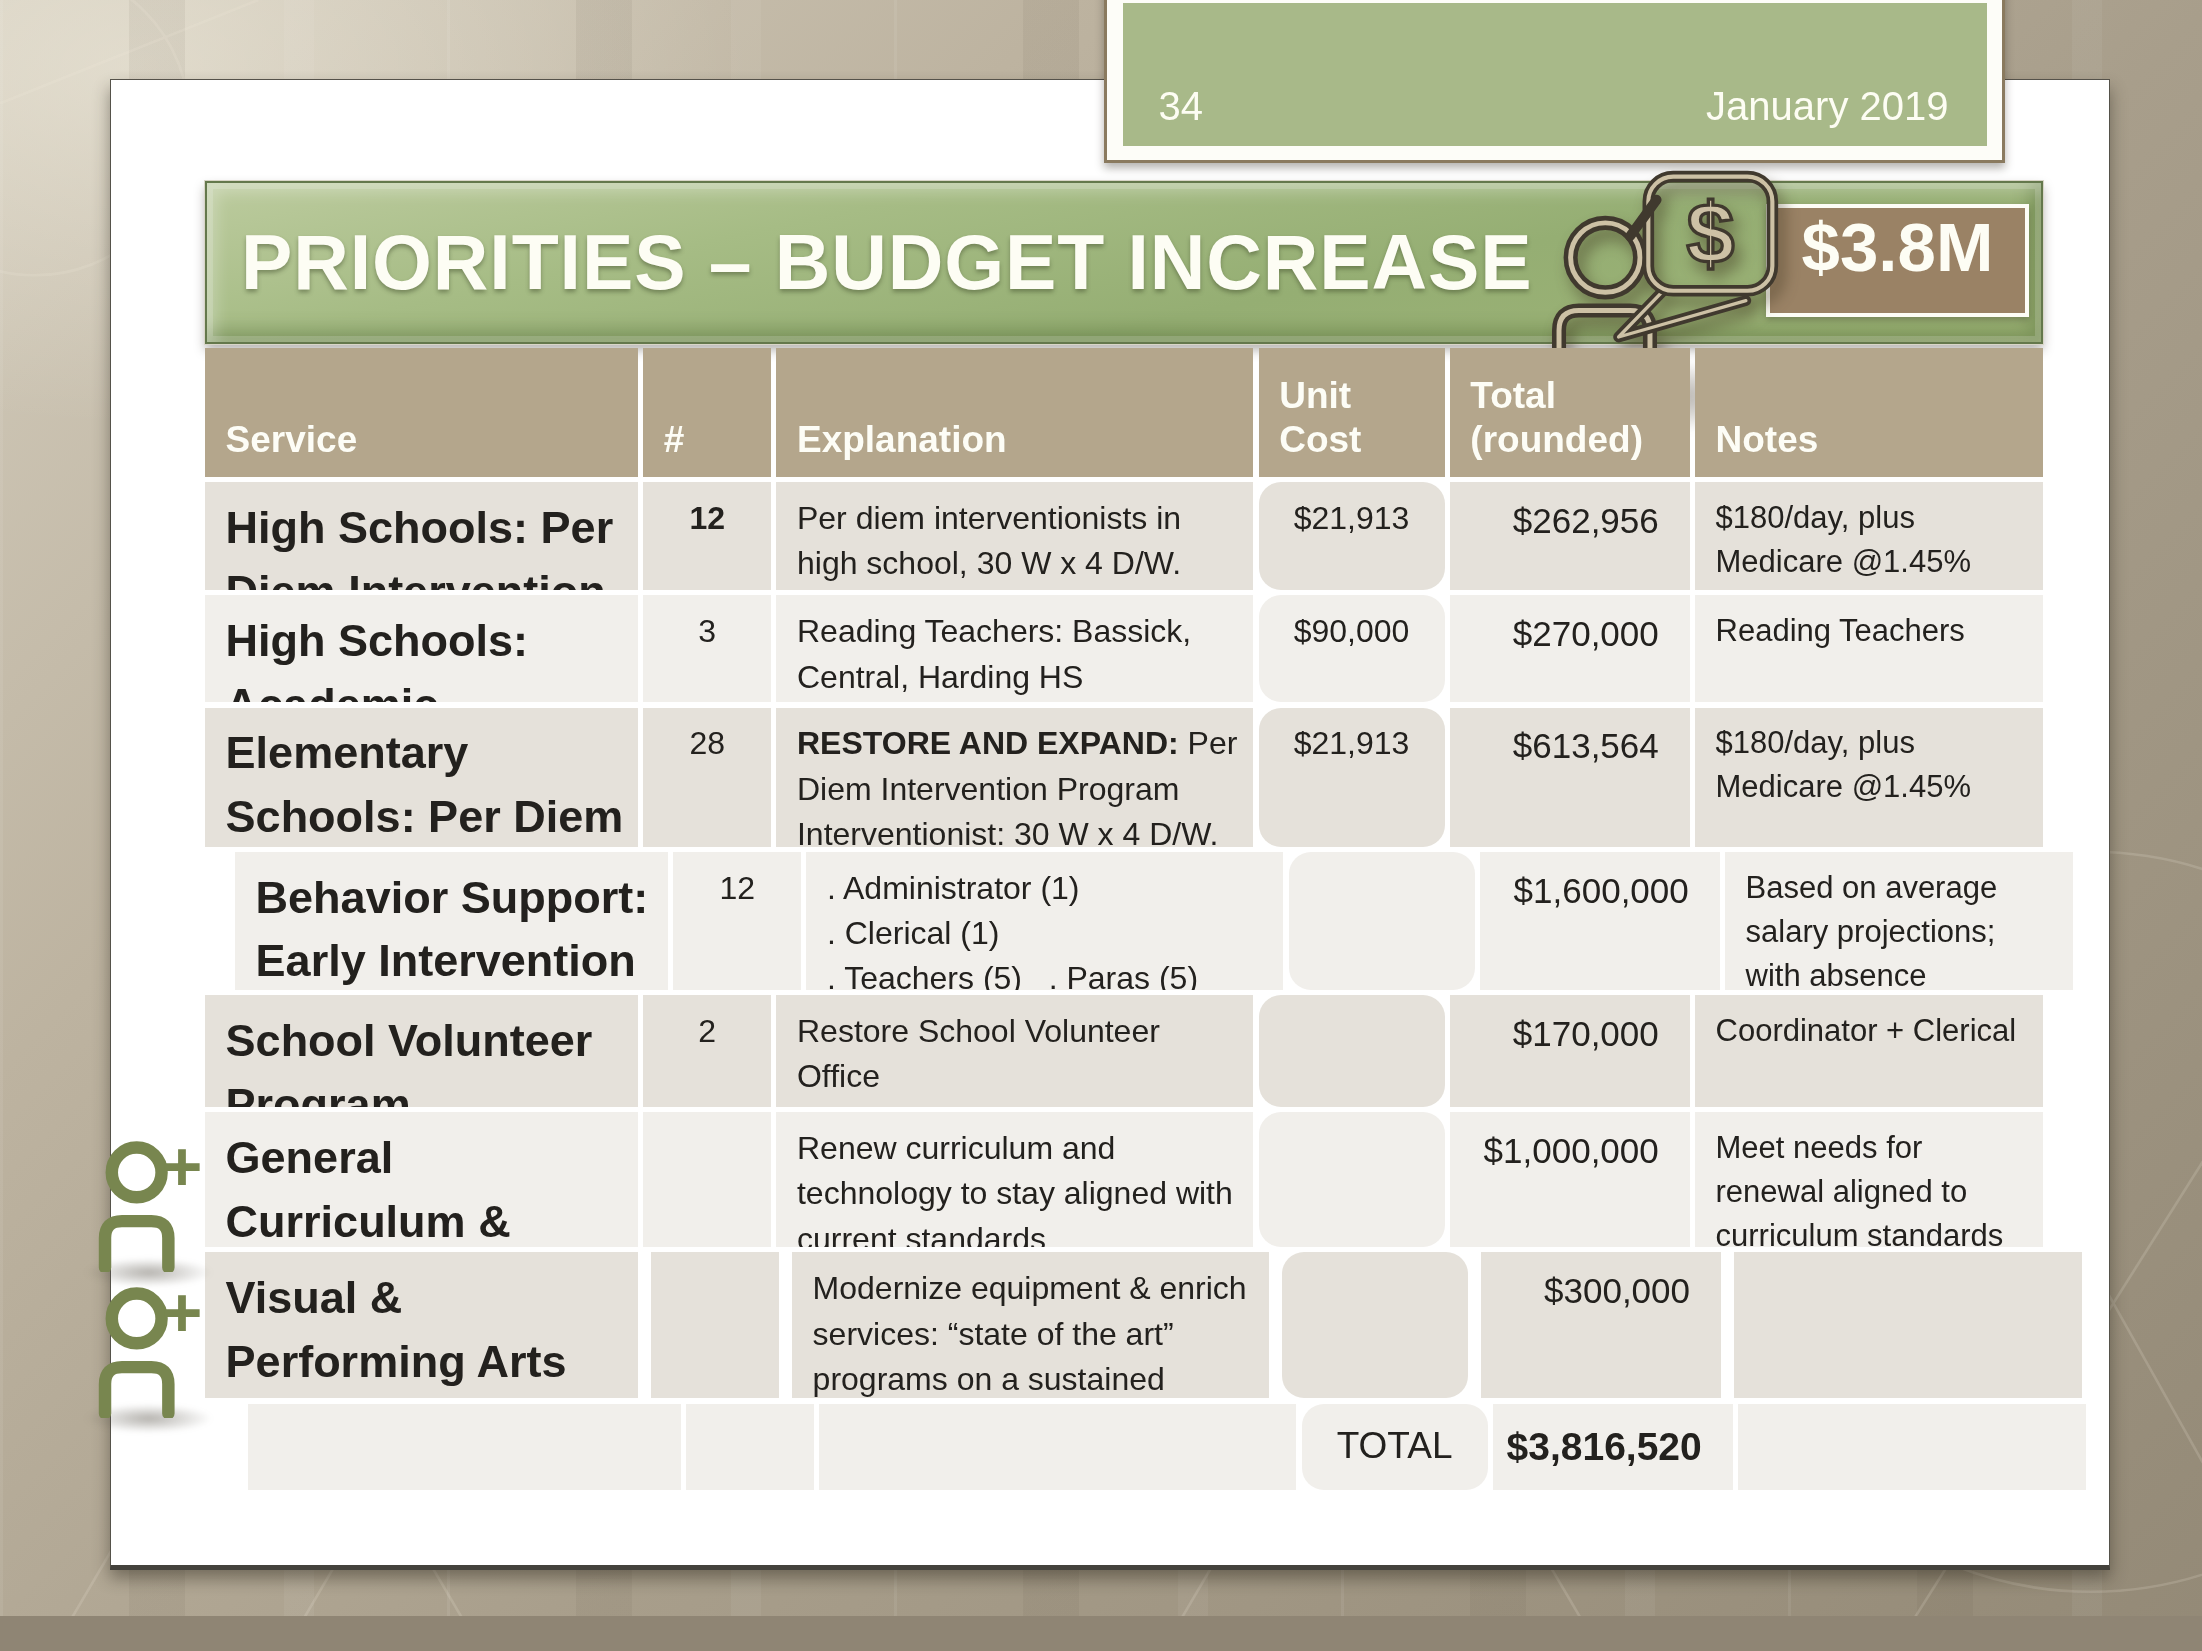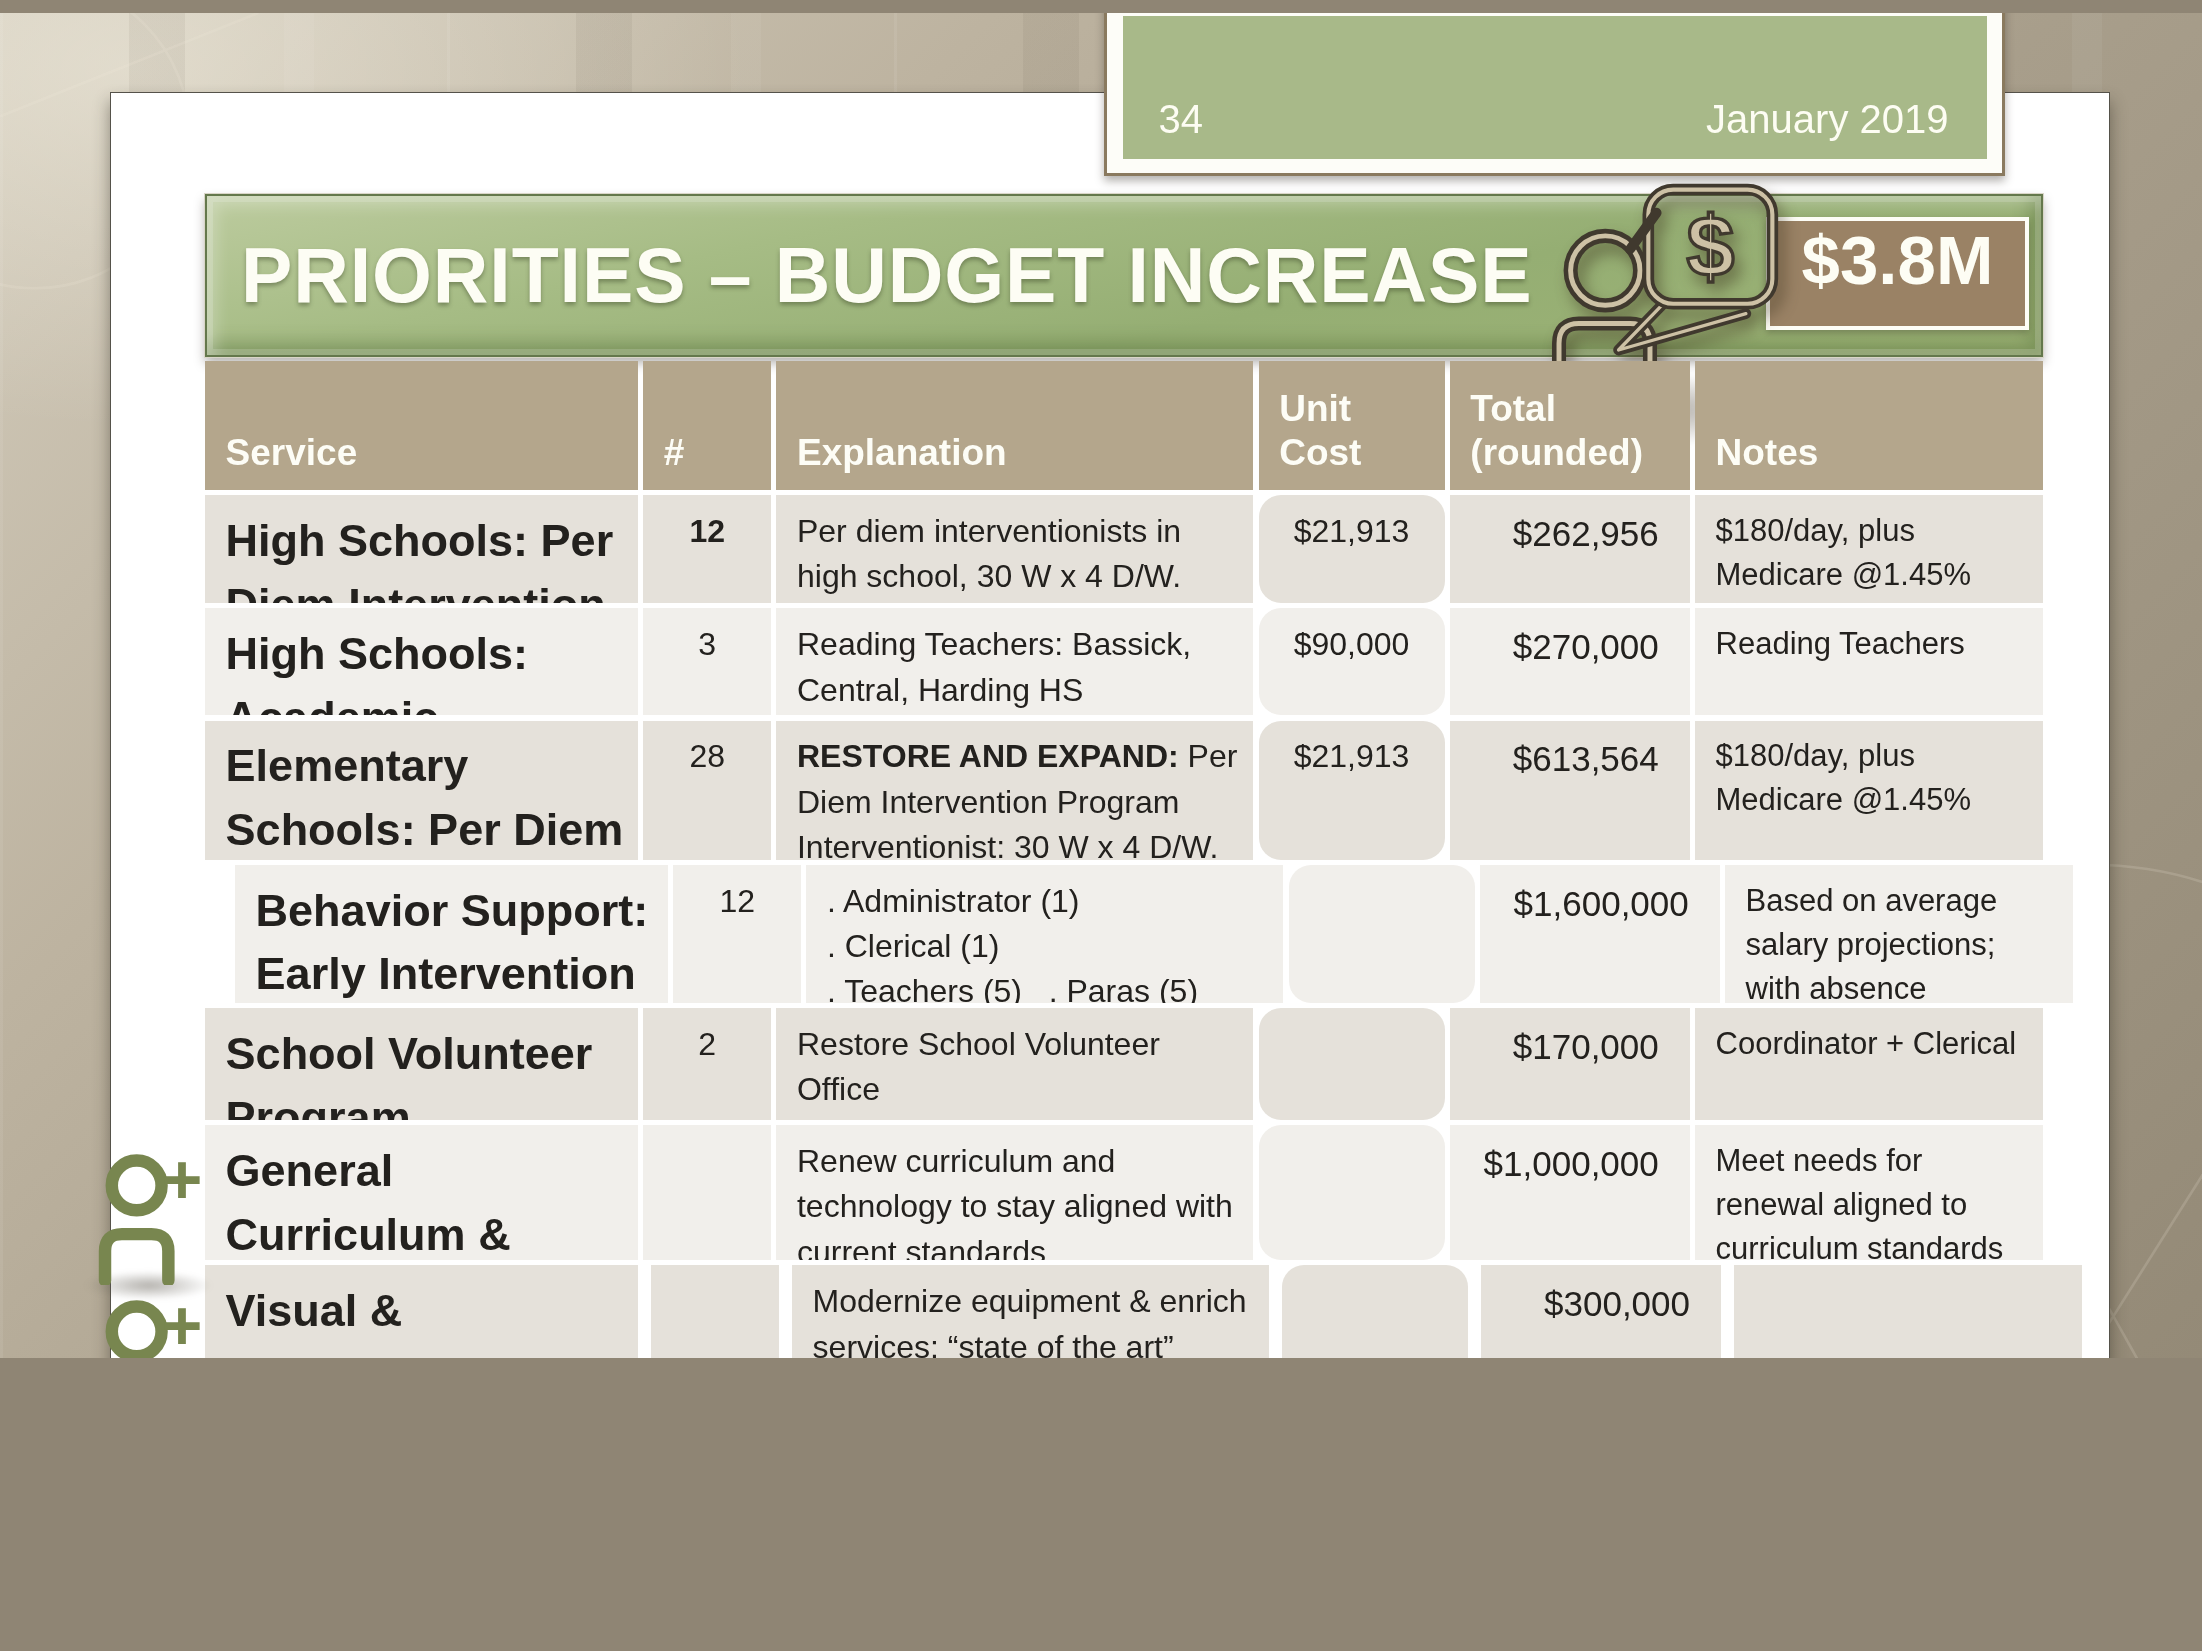--- a/index.html
+++ b/index.html
@@ -1,22 +1,21 @@
 <!DOCTYPE html>
 <html style="font-size:13.8px"><head>
 <meta charset="utf-8">
 <style>
   html,body{margin:0;padding:0;background:#8f8574;}
   .stage{
-    position:relative;width:2203px;height:1345px;overflow:hidden;
+    position:relative;width:2203px;height:1616px;overflow:hidden;
     font-family:"Liberation Sans",sans-serif;
     background:
       radial-gradient(1032px 602px at 6% 4%, rgba(255,252,240,.38), rgba(255,252,240,0) 60%),
       linear-gradient(135deg,#d3ccbc 0%,#bdb3a0 28%,#a89e8b 58%,#948a77 100%);
-    margin-top: 13px;
   }
   .bg-stripes{
     position:absolute;inset:0;pointer-events:none;
     background:
       repeating-linear-gradient(90deg,
         rgba(255,255,255,.07) 0 3.4px, rgba(255,255,255,0) 3.4px 129px,
         rgba(80,70,55,.07) 129px 185px, rgba(255,255,255,0) 185px 284px,
         rgba(255,255,255,.05) 284px 314px, rgba(255,255,255,0) 314px 447px);
   }
   .bg-lines{position:absolute;inset:0;pointer-events:none;opacity:.5;}

